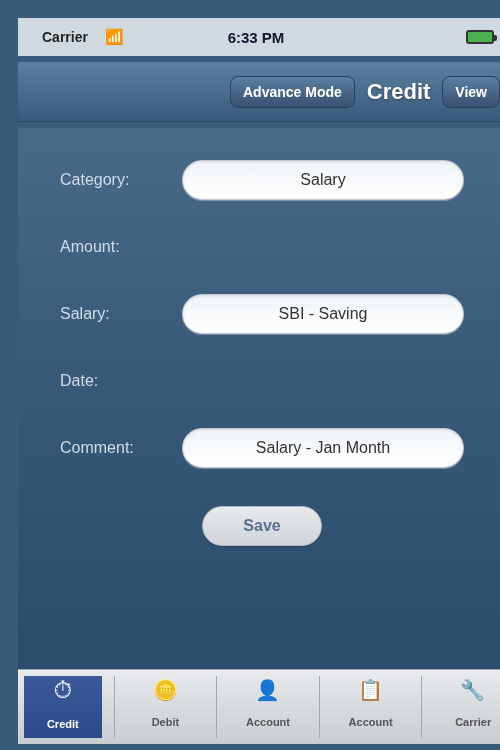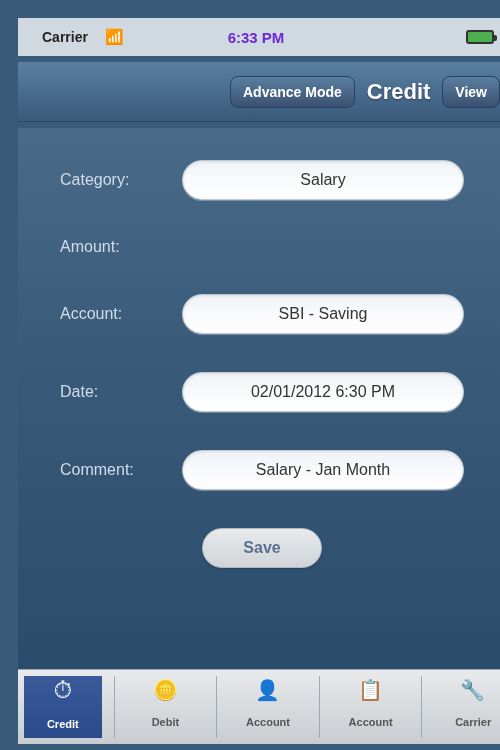--- a/index.html
+++ b/index.html
@@ -26,21 +26,21 @@
       font-size: 14px;
       font-weight: 600;
       color: #222;
       display: flex;
       align-items: center;
       gap: 5px;
     }
     #status-bar .time {
       font-size: 15px;
       font-weight: 600;
-      color: #6d28d9;
+      color: #0f172a;
       position: absolute;
       left: 50%;
       transform: translateX(-50%);
     }
     #status-bar .battery {
       display: flex;
       align-items: center;
       gap: 4px;
     }
     .battery-box {
@@ -214,27 +214,26 @@
   <div class="form-row">
     <span class="form-label">Category:</span>
     <div class="form-input">Salary</div>
   </div>
 
   <div class="form-row">
     <span class="form-label">Amount:</span>
   </div>
 
   <div class="form-row">
-    <span class="form-label">Account:</span>
+    <span class="form-label">Salary:</span>
     <div class="form-input">SBI - Saving</div>
   </div>
 
   <div class="form-row">
     <span class="form-label">Date:</span>
-    <div class="form-input">02/01/2012 6:30 PM</div>
   </div>
 
   <div class="form-row">
     <span class="form-label">Comment:</span>
     <div class="form-input">Salary - Jan Month</div>
   </div>
 
   <div class="save-row">
     <button class="save-button">Save</button>
   </div>

